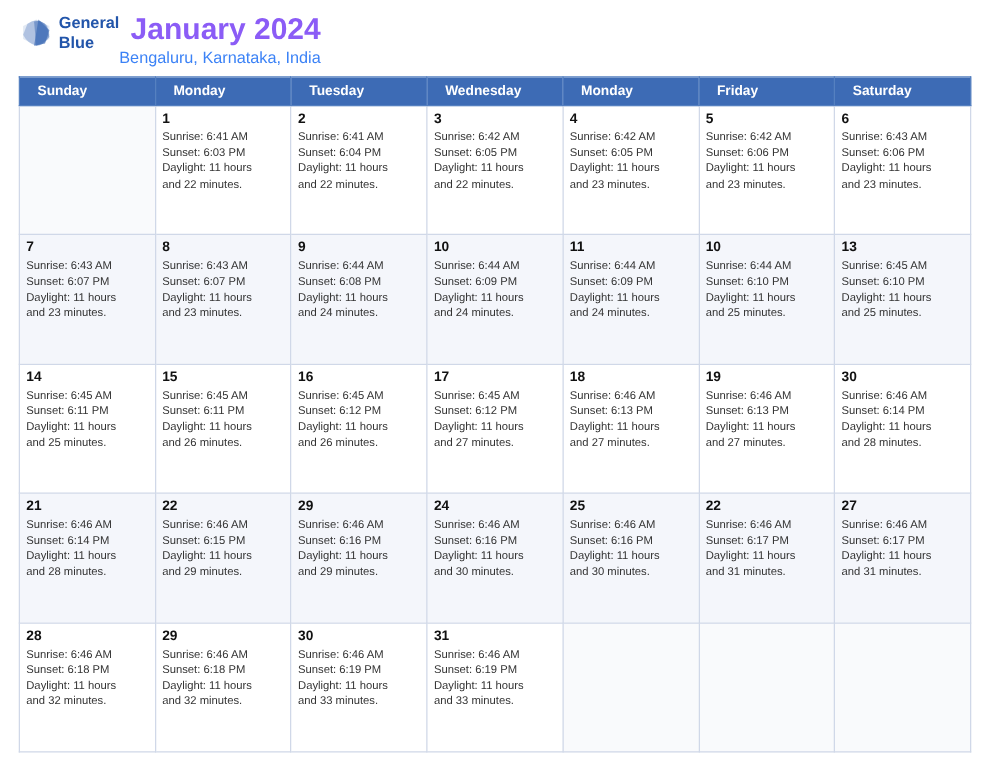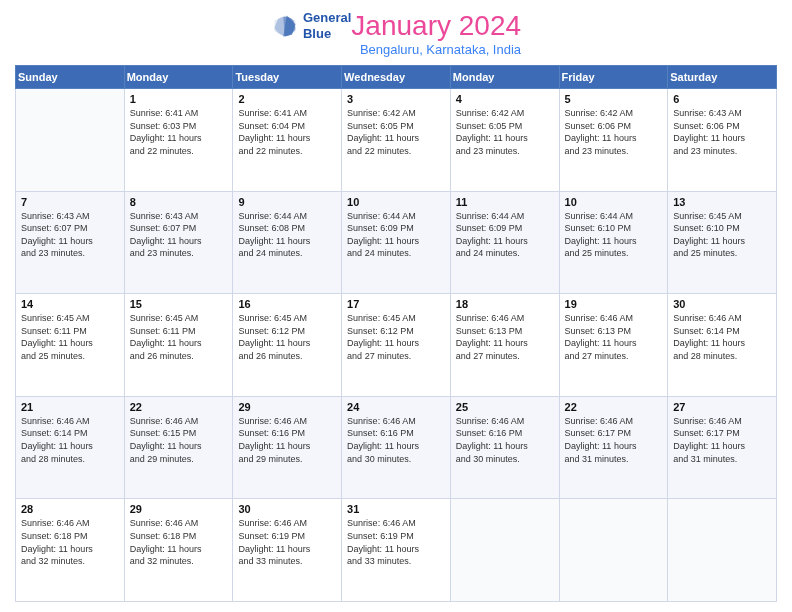--- a/index.html
+++ b/index.html
@@ -12,21 +12,21 @@
     }
     .page {
       width: 792px;
       height: 612px;
       padding: 10px 15px;
       display: flex;
       flex-direction: column;
     }
     .header {
       display: flex;
-      justify-content: center;
+      justify-content: flex-start;
       align-items: flex-start;
       margin-bottom: 8px;
     }
     .logo {
       display: flex;
       align-items: center;
       gap: 4px;
     }
     .logo-text {
       font-size: 13px;
@@ -35,40 +35,40 @@
       line-height: 1.2;
     }
     .logo-icon {
       width: 28px;
       height: 28px;
     }
     .title-block {
       text-align: right;
     }
     .month-title {
-      font-size: 28px;
-      font-weight: normal;
-      color: #ec4899;
+      font-size: 24px;
+      font-weight: bold;
+      color: #8b5cf6;
     }
     .subtitle {
       font-size: 13px;
       color: #3b82f6;
     }
     .calendar {
       flex: 1;
       border-collapse: collapse;
       width: 100%;
       font-size: 9.5px;
     }
     .calendar thead th {
       background: #3d6bb5;
       color: #fff;
       font-weight: bold;
       text-align: left;
-      padding: 5px 2px;
+      padding: 5px 14px;
       font-size: 11px;
       border: 1px solid #5580c0;
     }
     .calendar tbody td {
       vertical-align: top;
       border: 1px solid #d0d8e8;
       padding: 4px 5px;
       background: #fff;
       width: 14.28%;
       height: 80px;

